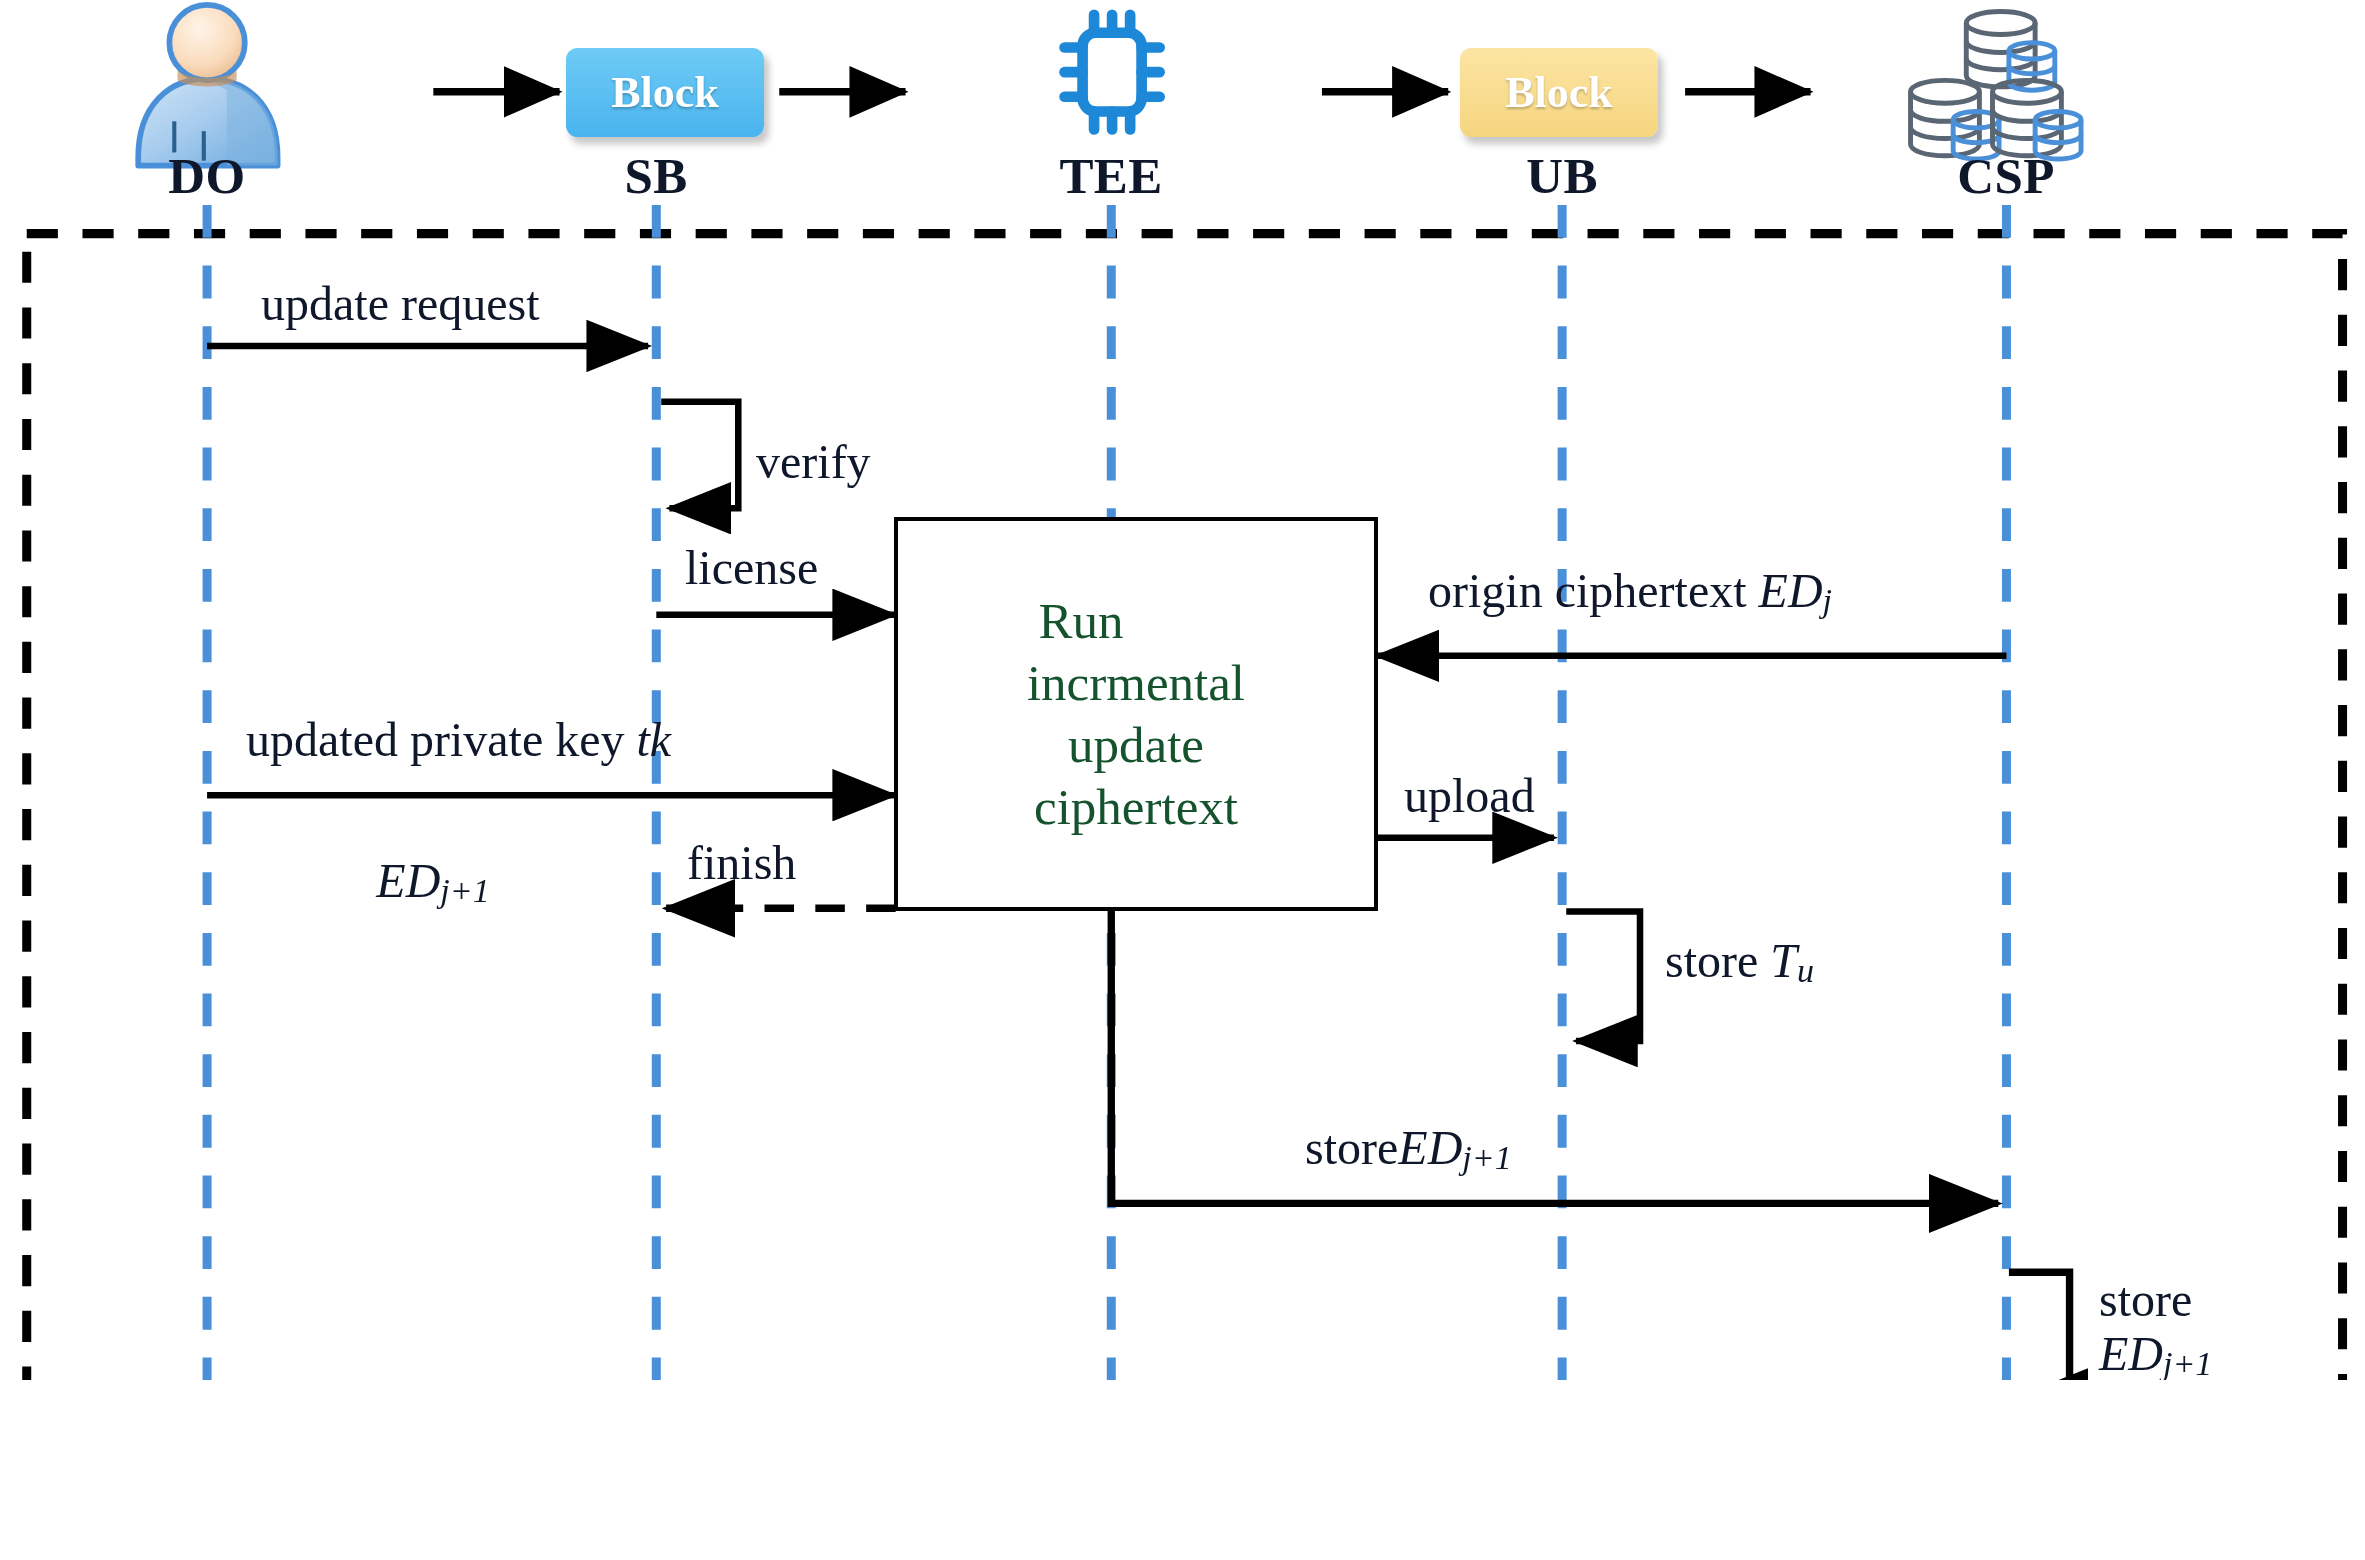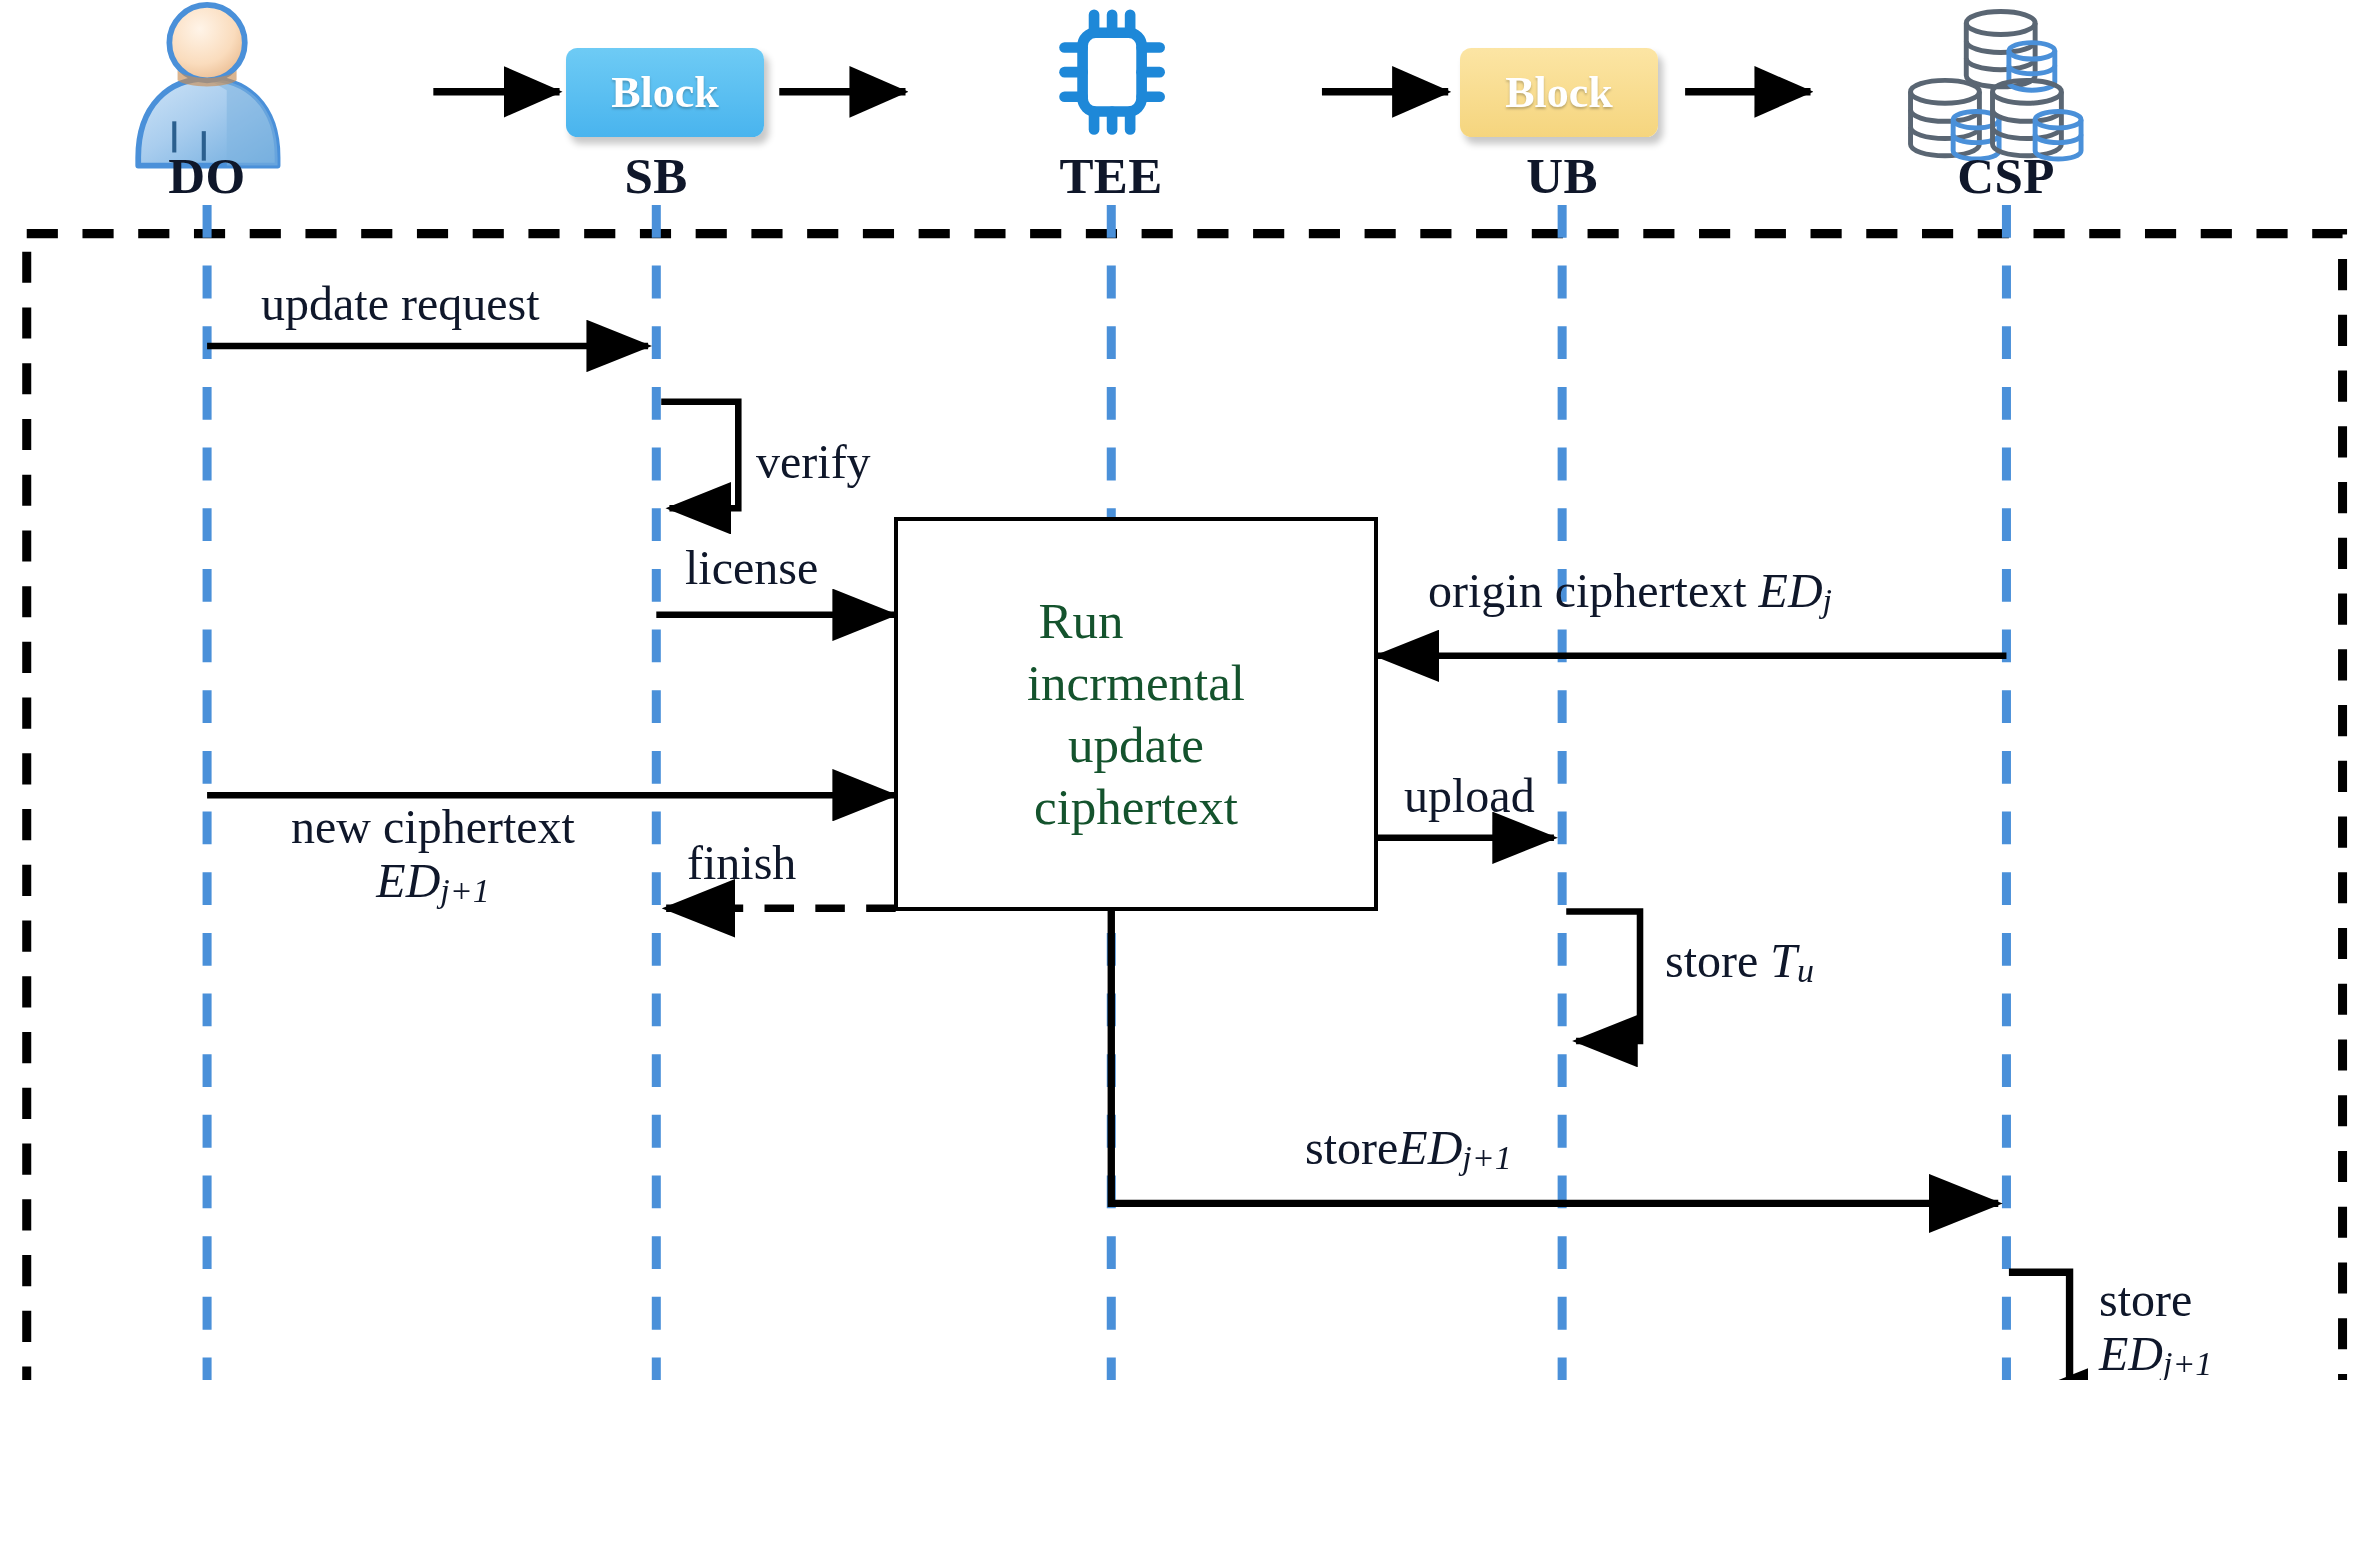--- a/index.html
+++ b/index.html
@@ -285,23 +285,26 @@
   <div class="lbl msg" style="left:261px; top:279px;">update request</div>
 
   <div class="lbl msg" style="left:756px; top:423px;margin-top:14px;">verify</div>
 
   <div class="lbl msg" style="left:685px; top:543px;">license</div>
 
   <div class="lbl msg" style="left:1428px; top:566px;">
     <span>origin ciphertext </span><span class="ital">ED</span><span class="sub">j</span>
   </div>
 
+  <div class="lbl msg" style="left:246px; top:715px;">
+    <span>updated private key </span><span class="ital">tk</span>
+  </div>
 
   <div class="lbl msg center two-line" style="left:220px; top:800px; width:426px;">
-    <span>new ciphertext</span><br>
+    <br>
     <span class="ital">ED</span><span class="sub">j+1</span>
   </div>
 
   <div class="lbl msg" style="left:687px; top:838px;">finish</div>
 
   <div class="lbl msg" style="left:1404px; top:771px;">upload</div>
 
   <div class="lbl msg" style="left:1665px; top:936px;">
     <span>store </span><span class="ital">T</span><span class="sub">u</span>
   </div>

